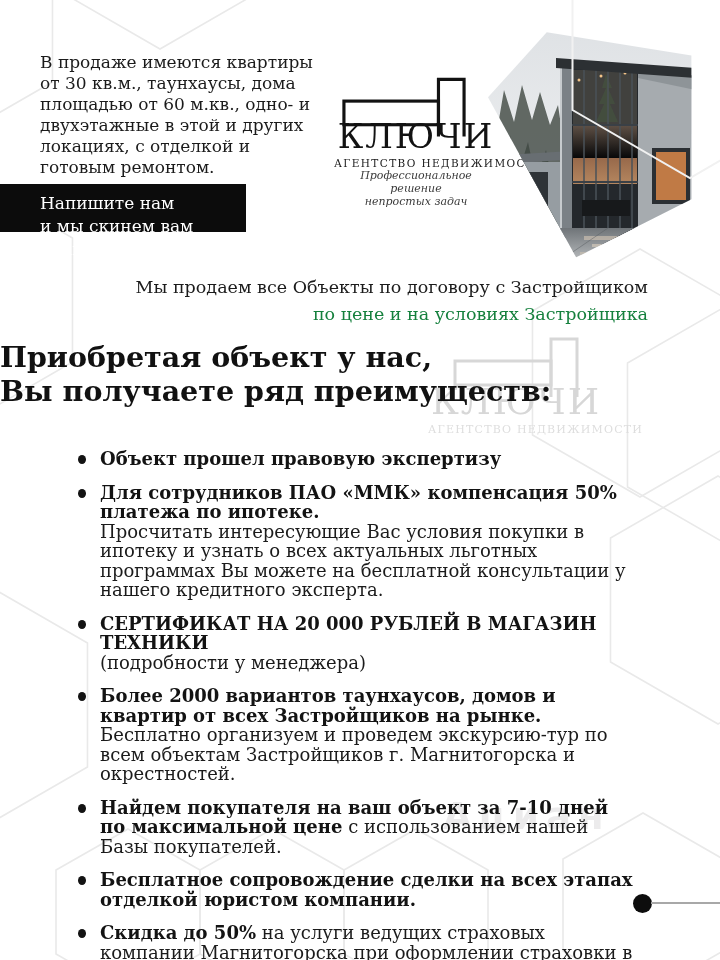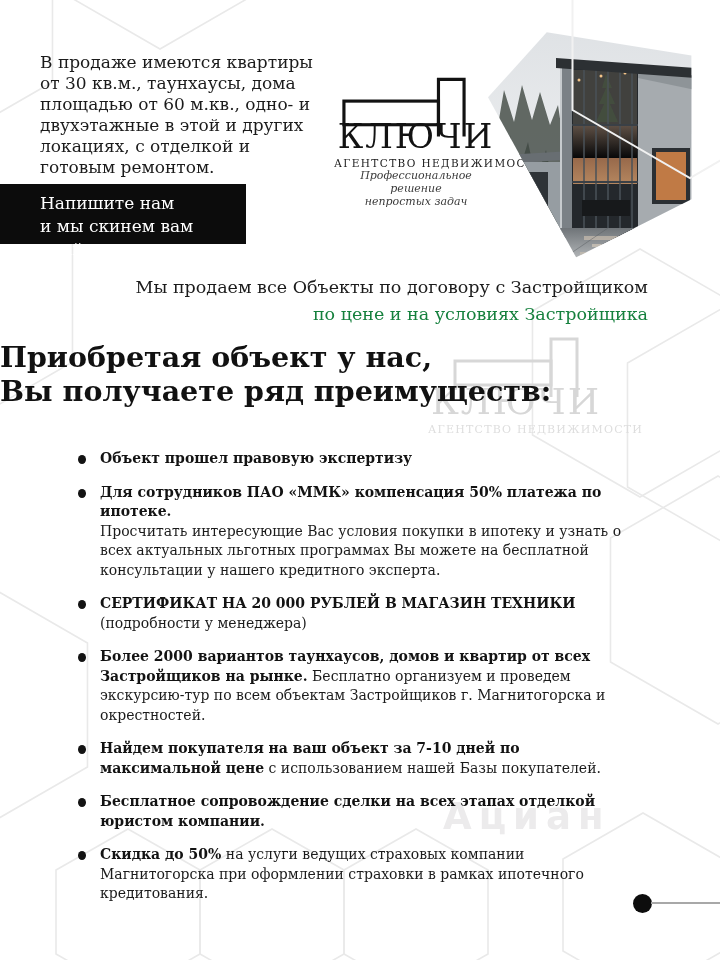--- a/index.html
+++ b/index.html
@@ -1,41 +1,41 @@
 <!DOCTYPE html>
 <html><head>
 <meta charset="utf-8">
 <style>
   html,body{margin:0;padding:0;background:#fff;}
   .page{position:relative;width:720px;height:960px;overflow:hidden;background:#ffffff;
         font-family:"DejaVu Serif","Liberation Serif",serif;color:#1b1b1b;}
   svg.bg{position:absolute;left:0;top:0;z-index:0;}
   .intro{position:absolute;left:40px;top:52px;width:276px;font-size:17px;line-height:21px;z-index:1;}
-  .write-box{position:absolute;left:0;top:184px;width:246px;height:60px;background:#0c0c0c;z-index:1;
+  .write-box{position:absolute;left:0;top:184px;width:246px;height:48px;background:#0c0c0c;z-index:1;
              box-sizing:border-box;padding:8px 0 0 40px;color:#ffffff;font-size:17px;line-height:23px;}
   .logo{position:absolute;left:334px;top:76px;width:164px;text-align:center;z-index:1;}
   .logo .glyph{display:block;margin:0 0 0 6px;}
   .logo .name{font-size:33px;letter-spacing:2px;line-height:30px;margin-top:-16px;color:#121212;}
   .logo .sub{font-size:10.5px;letter-spacing:1.4px;margin-top:5px;color:#1a1a1a;white-space:nowrap;}
   .logo .tag{font-style:italic;font-size:11px;line-height:13px;color:#3a3a3a;}
   .hexphoto{position:absolute;left:488px;top:30px;width:226px;height:232px;z-index:1;
             clip-path:polygon(26% 1%, 90% 11%, 90% 73%, 39% 98%, 0% 29%);}
   .hexoverlay{position:absolute;left:540px;top:0;z-index:2;pointer-events:none;}
   .wm-logo{position:absolute;left:428px;top:336px;width:176px;text-align:center;z-index:0;color:#d7d7d7;}
   .wm-logo .name{font-size:36px;letter-spacing:2px;line-height:34px;margin-top:-17px;}
   .wm-logo .sub{font-size:11px;letter-spacing:1.2px;margin-top:4px;white-space:nowrap;color:#dedede;}
   .hero{position:absolute;left:0;top:274px;width:648px;text-align:right;z-index:1;
         font-size:17.5px;line-height:27px;}
   .hero .l2{font-weight:400;color:#15803d;}
   .heading{position:absolute;left:0;top:340px;width:680px;z-index:1;
            font-size:28.5px;line-height:34px;font-weight:700;color:#111;}
   .benefits{position:absolute;left:78px;top:449px;width:557px;z-index:1;}
   .benefit{display:flex;margin-bottom:14px;}
   .b-dot{flex:none;width:8px;height:9px;border-radius:50%;background:#131313;margin:6px 14px 0 0;}
-  .b-text{font-size:14px;line-height:19.5px;}
+  .b-text{font-size:18px;line-height:19.5px;}
   .b-text strong{font-weight:700;color:#131313;}
   .wm-cian{position:absolute;left:443px;top:795px;z-index:0;font-family:"DejaVu Sans","Liberation Sans",sans-serif;
            font-weight:700;font-size:37px;letter-spacing:7px;color:#ecebec;}
   .dot{position:absolute;left:633px;top:894px;width:19px;height:19px;border-radius:50%;background:#0d0d0d;z-index:1;}
   .dot-line{position:absolute;left:651px;top:902px;width:69px;height:2px;background:#a8a8a8;z-index:1;}
 </style>
 </head>
 <body>
 
 <div class="page">

